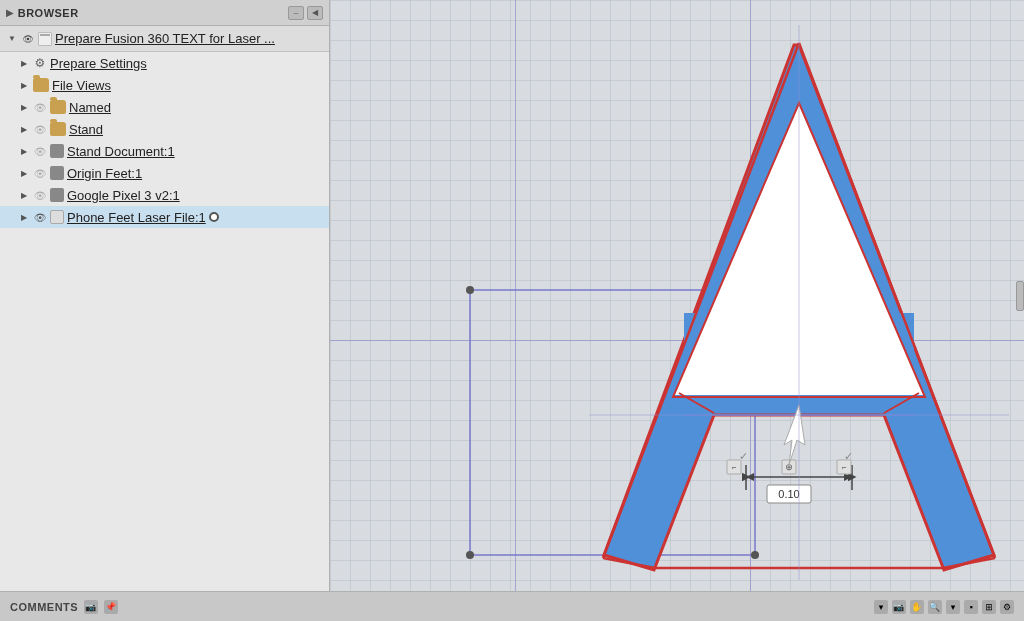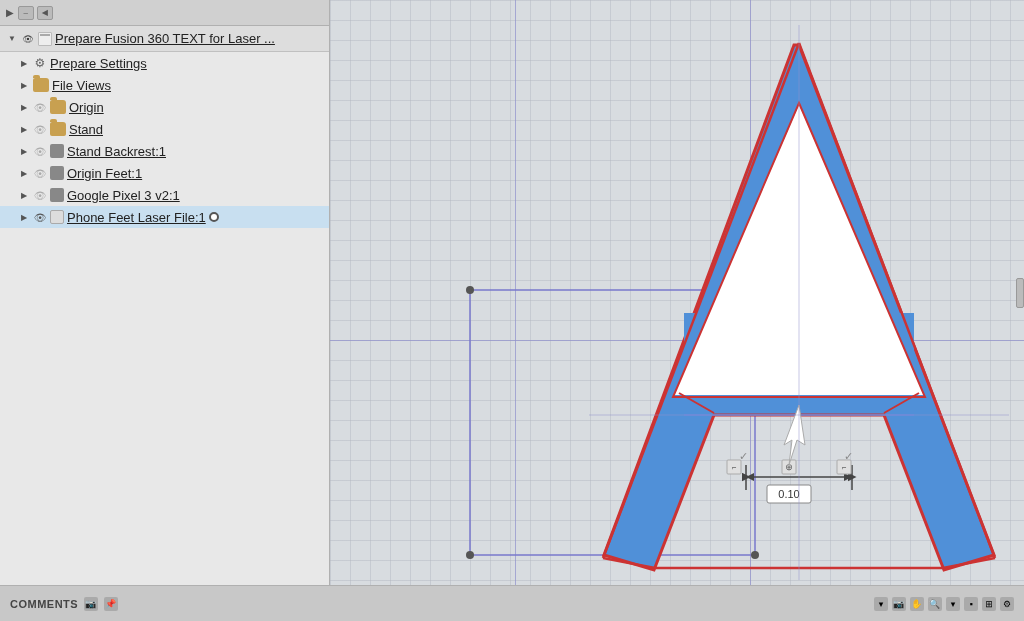--- a/index.html
+++ b/index.html
@@ -200,21 +200,21 @@
       position: absolute;
       inset: 0;
       background-image:
         linear-gradient(rgba(180,185,195,0.5) 1px, transparent 1px),
         linear-gradient(90deg, rgba(180,185,195,0.5) 1px, transparent 1px);
       background-size: 20px 20px;
     }
 
     
     .bottom-bar {
-      height: 36px;
+      height: 30px;
       background: #c8c8c8;
       border-top: 1px solid #b0b0b0;
       display: flex;
       align-items: center;
       padding: 0 10px;
       gap: 6px;
     }
 
     .comments-label {
       font-size: 11px;
@@ -288,20 +288,21 @@
   </style>
 </head>
 <body>
 
 <div class="main-layout">
 
   <div class="sidebar">
 
     <div class="browser-header">
       <span class="browser-header-icon">▶</span>
+      <span class="browser-header-title">BROWSER</span>
       <div class="browser-header-btns">
         <div class="browser-header-btn">–</div>
         <div class="browser-header-btn">◀</div>
       </div>
     </div>
 
     <div class="tree-root-row">
       <span class="tree-arrow">▼</span>
       <span class="tree-eye active">👁</span>
       <div class="tree-doc-icon"></div>
@@ -317,35 +318,35 @@
     <div class="tree-item tree-indent-1">
       <span class="tree-arrow">▶</span>
       <div class="tree-folder-icon"></div>
       <span class="tree-label">File Views</span>
     </div>
 
     <div class="tree-item tree-indent-1">
       <span class="tree-arrow">▶</span>
       <span class="tree-eye" style="font-size:10px;color:#aaa;">👁</span>
       <div class="tree-folder-icon"></div>
-      <span class="tree-label">Origin</span>
+      <span class="tree-label">Named</span>
     </div>
 
     <div class="tree-item tree-indent-1">
       <span class="tree-arrow">▶</span>
       <span class="tree-eye" style="font-size:10px;color:#aaa;">👁</span>
       <div class="tree-folder-icon"></div>
       <span class="tree-label">Stand</span>
     </div>
 
     <div class="tree-item tree-indent-1">
       <span class="tree-arrow">▶</span>
       <span class="tree-eye" style="font-size:10px;color:#aaa;">👁</span>
       <div class="tree-body-icon"></div>
-      <span class="tree-label">Stand Backrest:1</span>
+      <span class="tree-label">Stand Document:1</span>
     </div>
 
     <div class="tree-item tree-indent-1">
       <span class="tree-arrow">▶</span>
       <span class="tree-eye" style="font-size:10px;color:#aaa;">👁</span>
       <div class="tree-body-icon"></div>
       <span class="tree-label">Origin Feet:1</span>
     </div>
 
     <div class="tree-item tree-indent-1">

